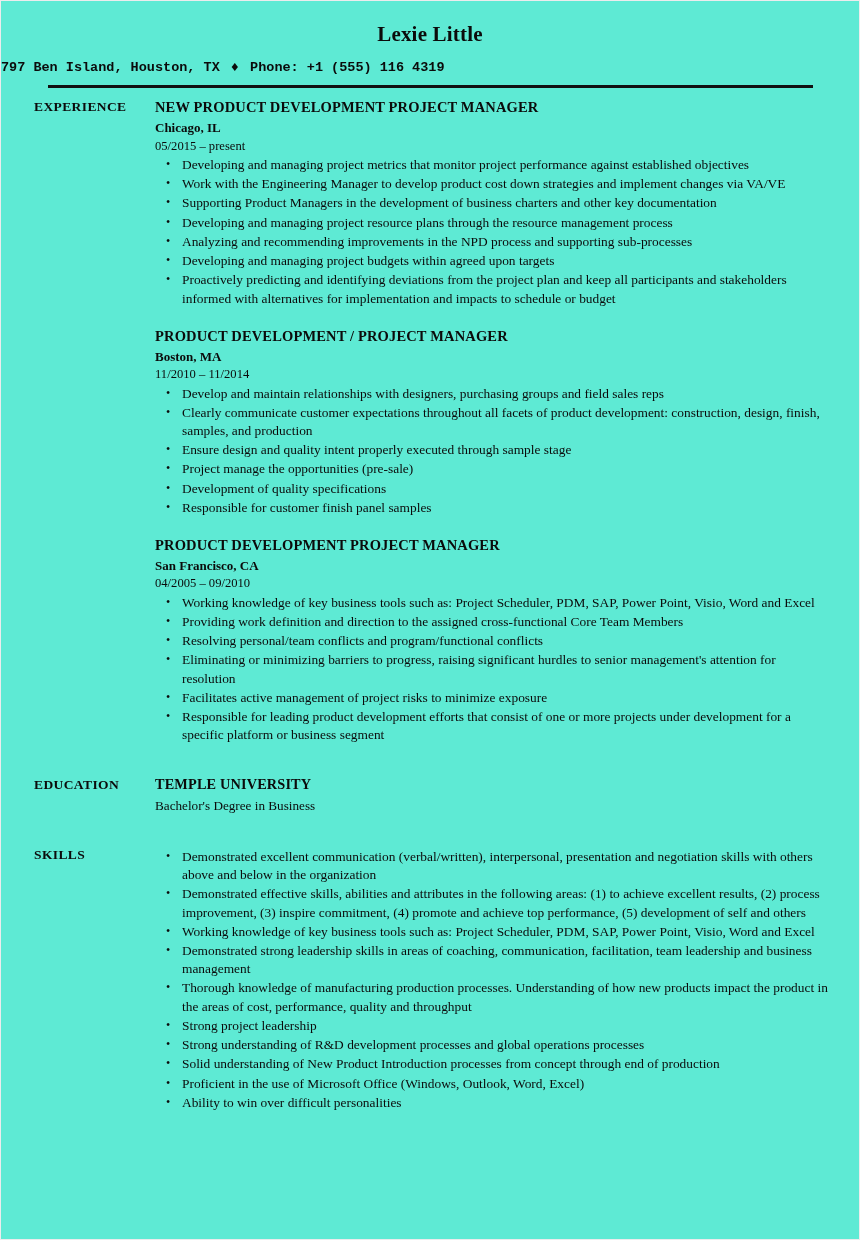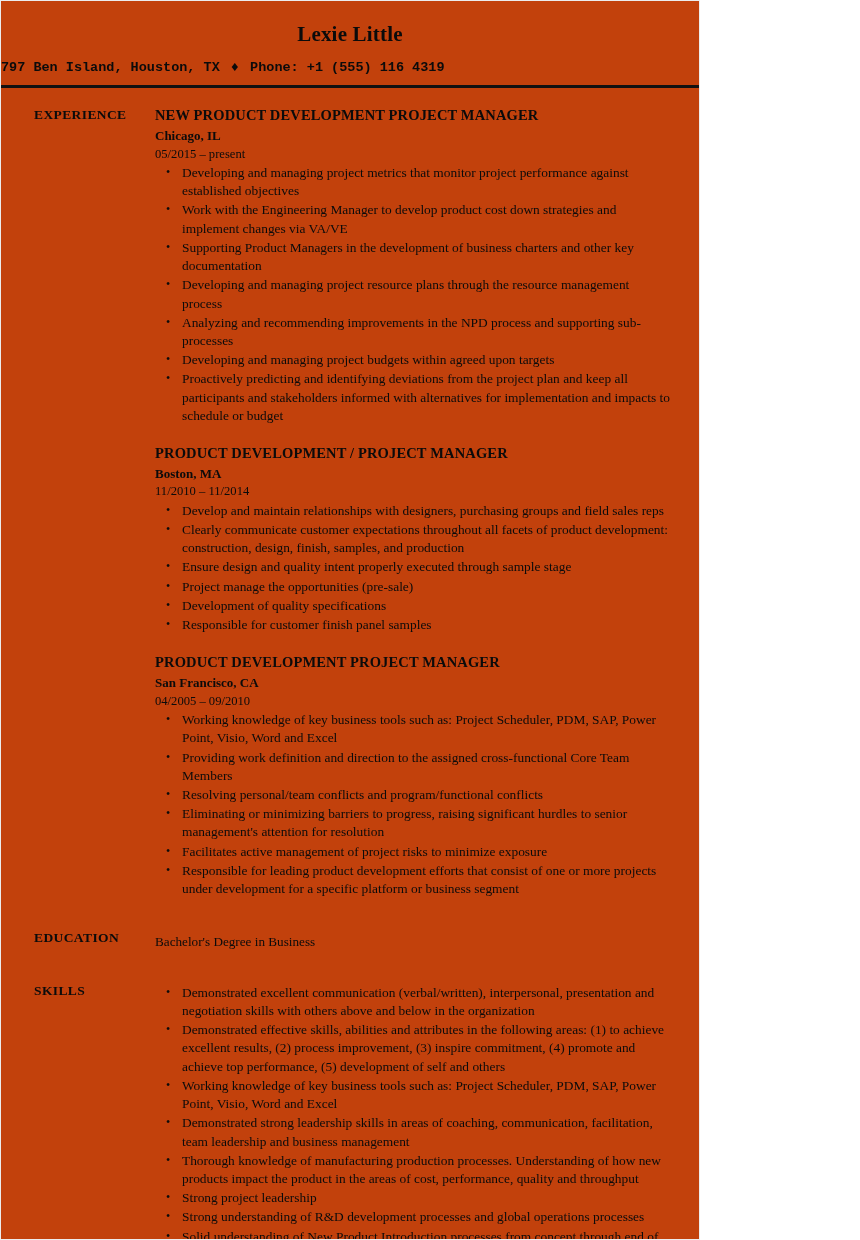--- a/index.html
+++ b/index.html
@@ -2,23 +2,23 @@
 <html><head>
 <meta charset="utf-8">
 <style>
   html, body {
     margin: 0;
     padding: 0;
     background: #ffffff;
   }
   .page {
     position: relative;
-    width: 700px;
+    width: 860px;
     height: 1240px;
-    background: #c2410c;
+    background: #5eead4;
     box-sizing: border-box;
     border: 1px solid #ececed;
     overflow: hidden;
     font-family: "Liberation Serif", "DejaVu Serif", serif;
     color: #0b0b0b;
   }
 
   
   .resume-header {
     padding-top: 22px;
@@ -44,21 +44,21 @@
   }
   .header-rule {
     margin: 9px auto 0 auto;
     width: 765px;
     height: 3px;
     background: #111111;
   }
 
   
   .resume-body {
-    margin-top: 18px;
+    margin-top: 10px;
     padding-left: 33px;
     padding-right: 28px;
   }
   .section-row {
     display: flex;
     align-items: flex-start;
   }
   .section-label-col {
     width: 121px;
     flex: 0 0 121px;
@@ -203,20 +203,21 @@
 
       </div>
     </div>
 
     <div class="spacer-education"></div>
 
     <div class="section-row">
       <div class="section-label-col">EDUCATION</div>
       <div class="section-content-col">
         <div class="edu-entry">
+          <div class="edu-school">TEMPLE UNIVERSITY</div>
           <div class="edu-degree">Bachelor's Degree in Business</div>
         </div>
       </div>
     </div>
 
     <div class="spacer-education"></div>
 
     <div class="section-row">
       <div class="section-label-col">SKILLS</div>
       <div class="section-content-col">

